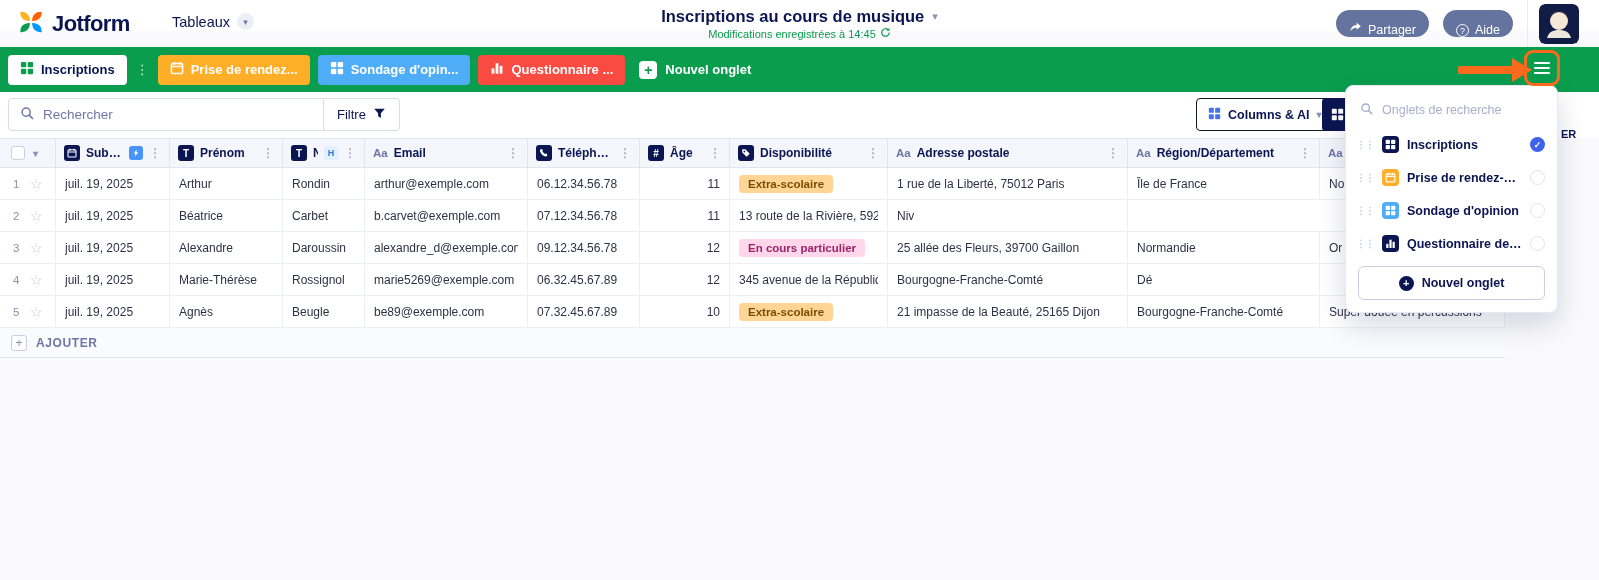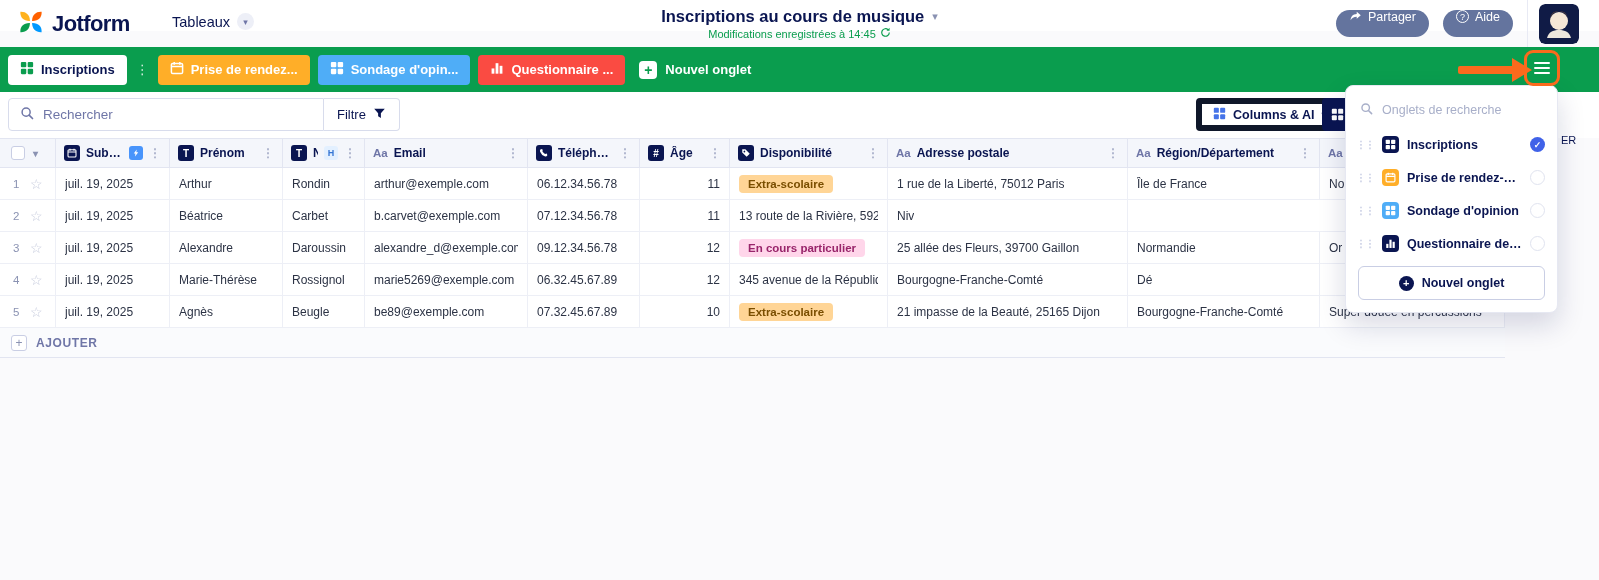--- a/index.html
+++ b/index.html
@@ -11,21 +11,21 @@
 .brand{position:absolute;left:18px;top:9px;display:flex;align-items:center;gap:8px;cursor:pointer;}
 .brand-text{font-size:22px;font-weight:700;color:var(--navy,#0A1551);letter-spacing:-0.6px;}
 .tableaux{position:absolute;left:172px;top:13px;display:flex;align-items:center;gap:7px;font-size:14.5px;color:var(--navy,#0A1551);cursor:pointer;}
 .chev-circle{width:17px;height:17px;border-radius:50%;background:#EDEFF7;color:#6F76A7;font-size:9px;display:flex;align-items:center;justify-content:center;}
 .title-block{position:absolute;left:0;right:0;top:7px;text-align:center;pointer-events:none;}
 .title-row{display:flex;justify-content:center;align-items:center;gap:8px;}
 .title{font-size:16.5px;font-weight:700;color:var(--navy,#0A1551);}
 .title-chev{color:#8A92B2;font-size:11px;pointer-events:auto;cursor:pointer;}
 .saved{margin-top:1px;font-size:11px;color:var(--green,#0A9D4E);display:flex;justify-content:center;align-items:center;gap:4px;}
 .top-actions{position:absolute;right:0;top:0;height:47px;display:flex;align-items:center;}
-.pill{display:flex;align-items:flex-start;gap:6px;background:#64749E;color:#fff;border:none;border-radius:14px;height:27px;padding:0 13px;font-size:12.5px;font-family:inherit;cursor:pointer;margin-right:14px;}
+.pill{display:flex;align-items:flex-end;gap:6px;background:#64749E;color:#fff;border:none;border-radius:14px;height:27px;padding:0 13px;font-size:12.5px;font-family:inherit;cursor:pointer;margin-right:14px;}
 .q-circle{width:13px;height:13px;border:1.3px solid #fff;border-radius:50%;font-size:9px;display:flex;align-items:center;justify-content:center;}
 .vdiv{width:1px;height:47px;background:#E8EAF4;margin-right:11px;}
 .avatar{width:40px;height:40px;border-radius:6px;overflow:hidden;margin-right:20px;cursor:pointer;flex:none;}
 
 
 .green-bar{position:absolute;top:47px;left:0;width:100%;height:45px;background:var(--green,#0A9D4E);display:flex;align-items:center;padding:0 8px;gap:8px;}
 .tab-list{display:flex;align-items:center;gap:8px;}
 .tab{height:30px;border-radius:4px;display:inline-flex;align-items:center;gap:7px;padding:0 12px;font-size:13px;font-weight:700;color:#fff;cursor:pointer;white-space:nowrap;}
 .tab.active{background:#fff;color:var(--navy,#0A1551);}
 .tab-dots{color:rgba(255,255,255,.85);font-size:13px;margin:0 1px;cursor:pointer;}
@@ -34,21 +34,21 @@
 .menu-btn{position:absolute;left:1528px;top:54px;width:28px;height:28px;display:flex;flex-direction:column;align-items:center;justify-content:center;gap:3px;cursor:pointer;z-index:41;}
 .menu-btn .bar{width:16px;height:2.2px;background:#fff;border-radius:2px;}
 
 
 .toolbar{position:absolute;top:92px;left:0;width:100%;height:46px;background:#fff;}
 .search-group{position:absolute;left:8px;top:6px;display:flex;height:33px;}
 .search-box{width:316px;border:1px solid #D8DCEC;border-radius:4px 0 0 4px;display:flex;align-items:center;gap:9px;padding:12px 11px;background:#fff;}
 .search-box input{border:none;outline:none;flex:1;font-size:13.5px;font-family:inherit;color:#2C3345;background:transparent;min-width:0;}
 .search-box input::placeholder{color:#6F76A7;}
 .filter-btn{border:1px solid #D8DCEC;border-left:none;border-radius:0 4px 4px 0;background:#fff;display:flex;align-items:center;gap:7px;padding:0 13px;font-size:13px;color:var(--navy,#0A1551);font-family:inherit;cursor:pointer;}
-.columns-ai{position:absolute;left:1196px;top:6px;height:33px;border:6px solid #0f172a;border-radius:4px;background:#fff;display:flex;align-items:center;gap:7px;padding:0 11px;font-size:12.5px;font-weight:600;color:var(--navy,#0A1551);font-family:inherit;cursor:pointer;}
+.columns-ai{position:absolute;left:1196px;top:6px;height:33px;border:1px solid #0f172a;border-radius:4px;background:#fff;display:flex;align-items:center;gap:7px;padding:0 11px;font-size:12.5px;font-weight:600;color:var(--navy,#0A1551);font-family:inherit;cursor:pointer;}
 .ca-chev{color:#8A92B2;font-size:10px;}
 .dark-sliver{position:absolute;left:1322px;top:6px;width:30px;height:33px;background:var(--navy,#0A1551);border-radius:4px;display:flex;align-items:center;justify-content:center;cursor:pointer;}
 
 
 .table{position:absolute;top:138px;left:0;width:1505px;background:#fff;}
 .trow{display:grid;grid-template-columns:56px 114px 113px 82px 163px 112px 90px 158px 240px 192px 185px;}
 .thead{background:#F4F6FB;border-top:1px solid #E2E5F1;border-bottom:1px solid #E2E5F1;height:30px;}
 .hcell{display:flex;align-items:center;gap:6px;padding:0 8px;border-right:1px solid #E2E5F1;font-size:12px;font-weight:700;color:var(--navy,#0A1551);min-width:0;cursor:pointer;}
 .hcell.c0{gap:8px;padding-left:11px;cursor:default;}
 .cbx{width:14px;height:14px;border:1.5px solid #C9CEE4;border-radius:3px;background:#fff;cursor:pointer;flex:none;}
@@ -67,21 +67,21 @@
 .rstar{color:#C6CBDD;font-size:14px;cursor:pointer;}
 .cell-age{justify-content:flex-end;}
 .badge{padding:3px 9px;border-radius:4px;font-size:11.5px;font-weight:600;white-space:nowrap;}
 .badge-orange{background:#FFD596;color:#7A4E00;}
 .badge-blue{background:#ABE0FF;color:#0E5B8A;}
 .badge-pink{background:#FFD6EA;color:#99256B;}
 .badge-green{background:#B9E8B2;color:#1E6B1A;}
 .add-row{display:flex;align-items:center;gap:9px;height:30px;padding-left:11px;background:#FAFBFD;border-bottom:1px solid #E2E5F1;width:100%;border:none;border-bottom:1px solid #E2E5F1;font-family:inherit;cursor:pointer;}
 .add-plus{width:16px;height:16px;border:1px solid #C9CEE4;border-radius:3px;color:#8A92B2;font-size:12px;display:flex;align-items:center;justify-content:center;background:#fff;}
 .add-label{font-size:12px;font-weight:700;letter-spacing:.6px;color:#6F76A7;}
-.hdr-frag{position:absolute;left:1561px;top:134px;font-size:11px;font-weight:400;color:var(--navy,#0A1551);}
+.hdr-frag{position:absolute;left:1561px;top:128px;font-size:11px;font-weight:700;color:var(--navy,#0A1551);}
 
 
 .dropdown{position:absolute;left:1345px;top:85px;width:213px;background:#fff;border:1px solid #E6E8F2;border-radius:8px;box-shadow:0 12px 28px rgba(10,21,81,.16);z-index:40;padding:4px 0 12px;}
 .dd-search{display:flex;align-items:center;gap:9px;padding:11px 14px 9px;}
 .dd-search input{border:none;outline:none;flex:1;font-size:12.5px;font-family:inherit;color:#2C3345;min-width:0;}
 .dd-search input::placeholder{color:#A8AFC9;}
 .dd-item{display:flex;align-items:center;gap:8px;padding:8px 12px 8px 10px;font-size:12.5px;font-weight:600;color:var(--navy,#0A1551);cursor:pointer;}
 .drag{color:#C9CEE4;font-size:10px;letter-spacing:-1px;cursor:grab;flex:none;}
 .dd-icon{width:17px;height:17px;border-radius:4px;display:flex;align-items:center;justify-content:center;flex:none;}
 .dd-lb{white-space:nowrap;overflow:hidden;text-overflow:ellipsis;}

